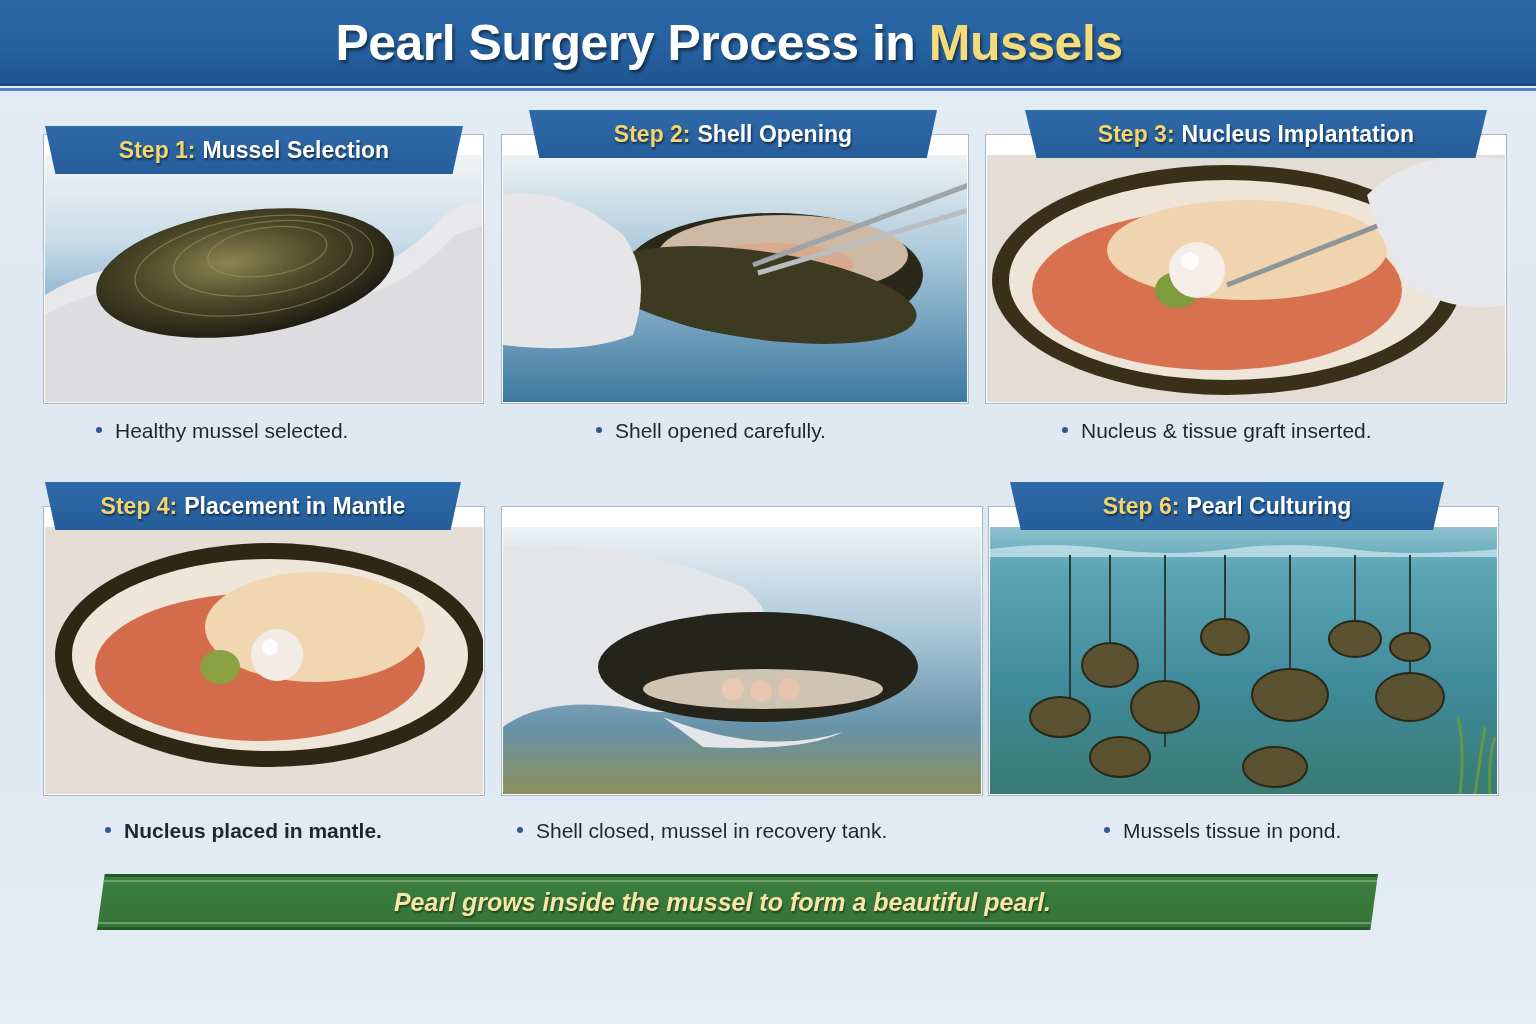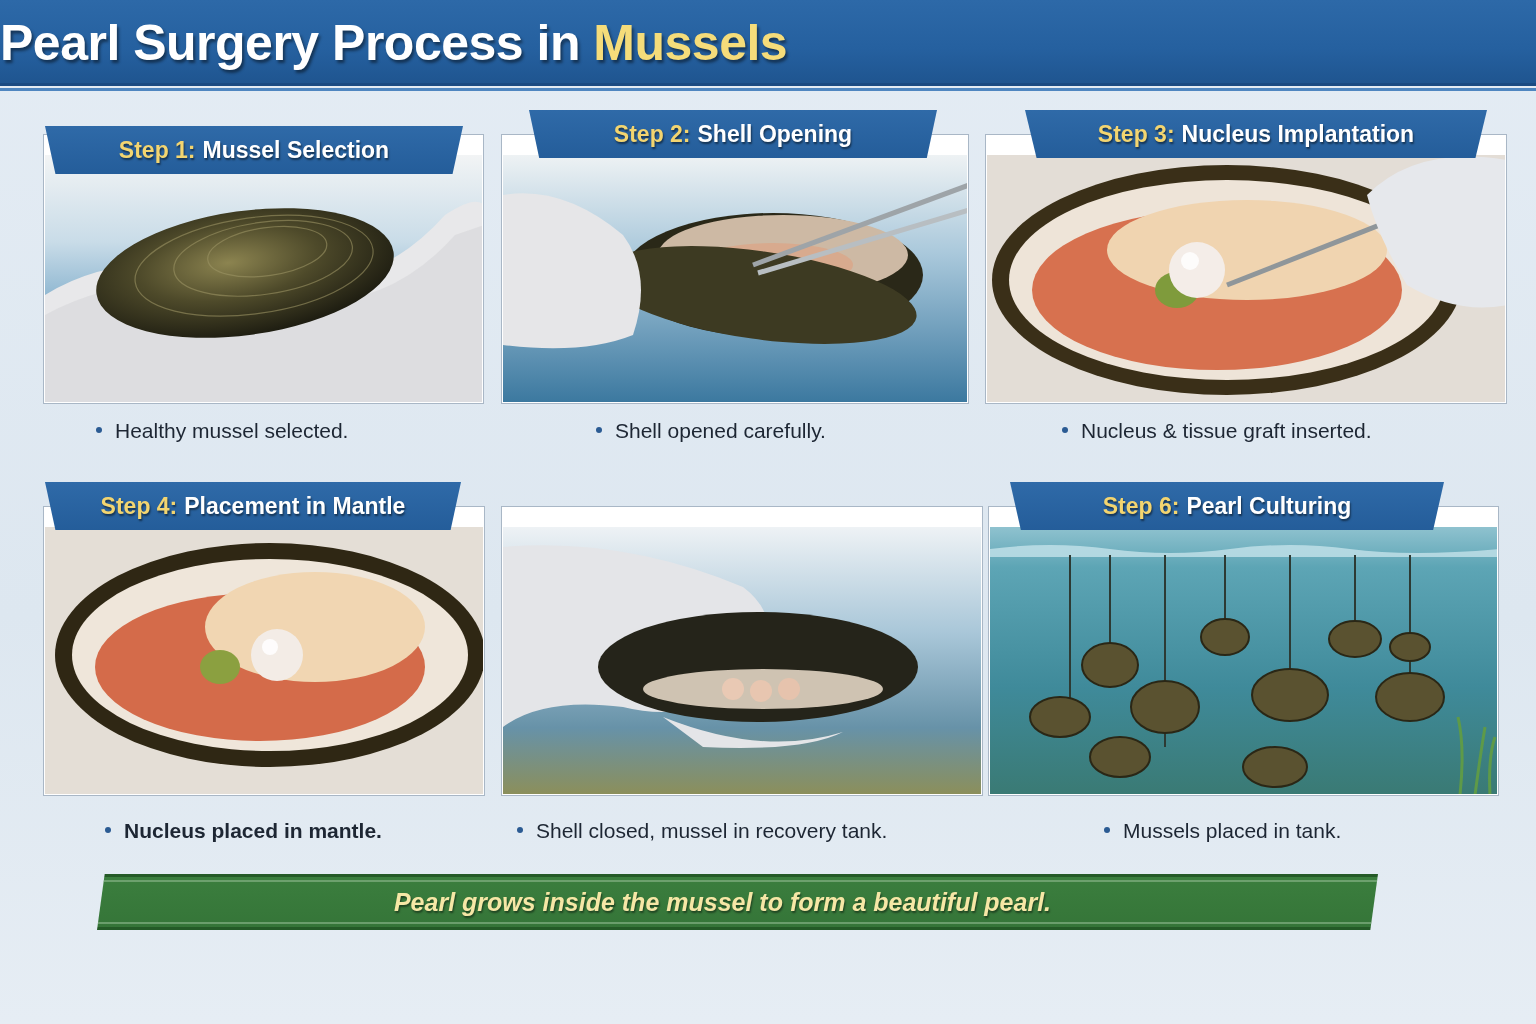--- a/index.html
+++ b/index.html
@@ -12,21 +12,21 @@
   .header {
     position: absolute; left: 0; top: 0; width: 1536px; height: 86px;
     background: linear-gradient(180deg, #2d69a8 0%, #25609f 60%, #1f5590 100%);
     border-bottom: 3px solid #1a4a82;
   }
   .header::after {
     content: ""; position: absolute; left: 0; right: 0; bottom: -8px; height: 3px;
     background: #4f86c0;
   }
   .title {
-    position: absolute; left: 0; right: 0; top: 14px; 
+    position: absolute; left: 0; right: 0; top: 14px; text-align: center;
     font-family: "Liberation Sans", sans-serif; font-weight: bold; font-size: 50px;
     color: #ffffff; letter-spacing: -0.5px;
     text-shadow: 2px 3px 3px rgba(0,0,0,0.45);
     padding-right: 78px;
   }
   .title .accent { color: #f5dc7a; }
 
   .card { position: absolute; }
   .card .frame {
     position: absolute; border: 1px solid #a9b7c6; background: #ffffff;
@@ -256,18 +256,18 @@
           <path d="M470 268 Q475 220 468 190"></path>
             <path d="M485 268 Q490 230 495 200"></path>
             <path d="M500 268 Q498 230 505 210"></path>
         </g>
       </svg>
     </div>
   </div>
   <div class="banner" style="left:22px; top:0; width:434px;">
     <span><span class="step-num">Step 6:</span><span>Pearl Culturing</span></span>
   </div>
-  <div class="caption" style="left:116px; top:337px;"><span class="bullet"></span><span>Mussels placed in tank.</span></div>
+  <div class="caption" style="left:116px; top:337px;"><span class="bullet"></span><span>Mussels tissue in pond.</span></div>
 </div>
 
 <div class="footer">
   <span>Pearl grows inside the mussel to form a beautiful pearl.</span>
 </div>
 
 </body></html>

